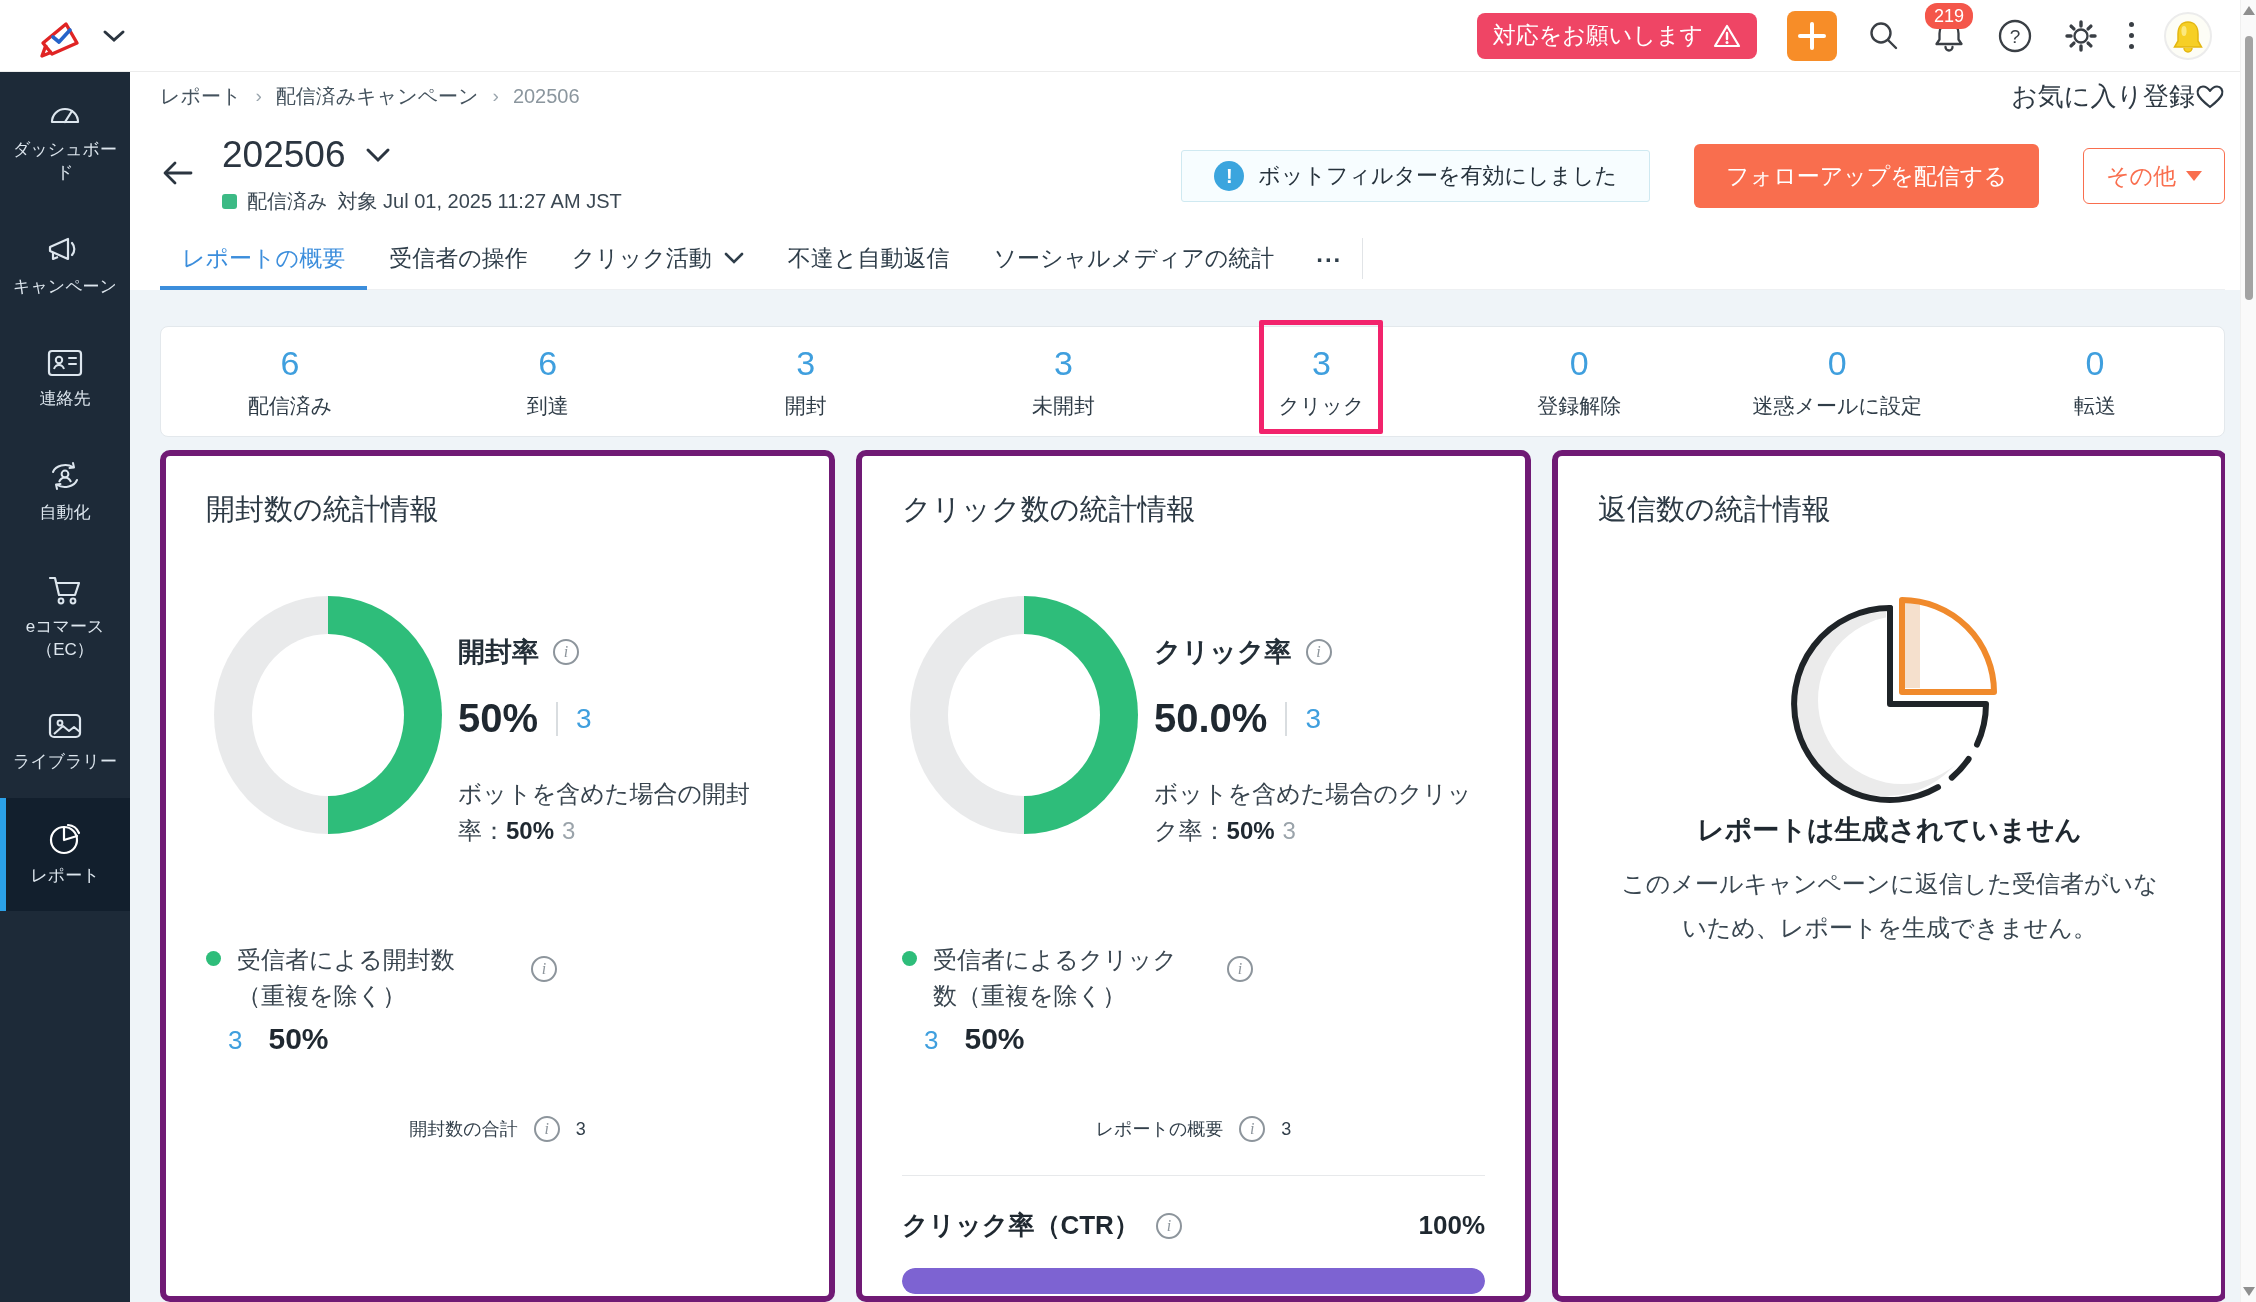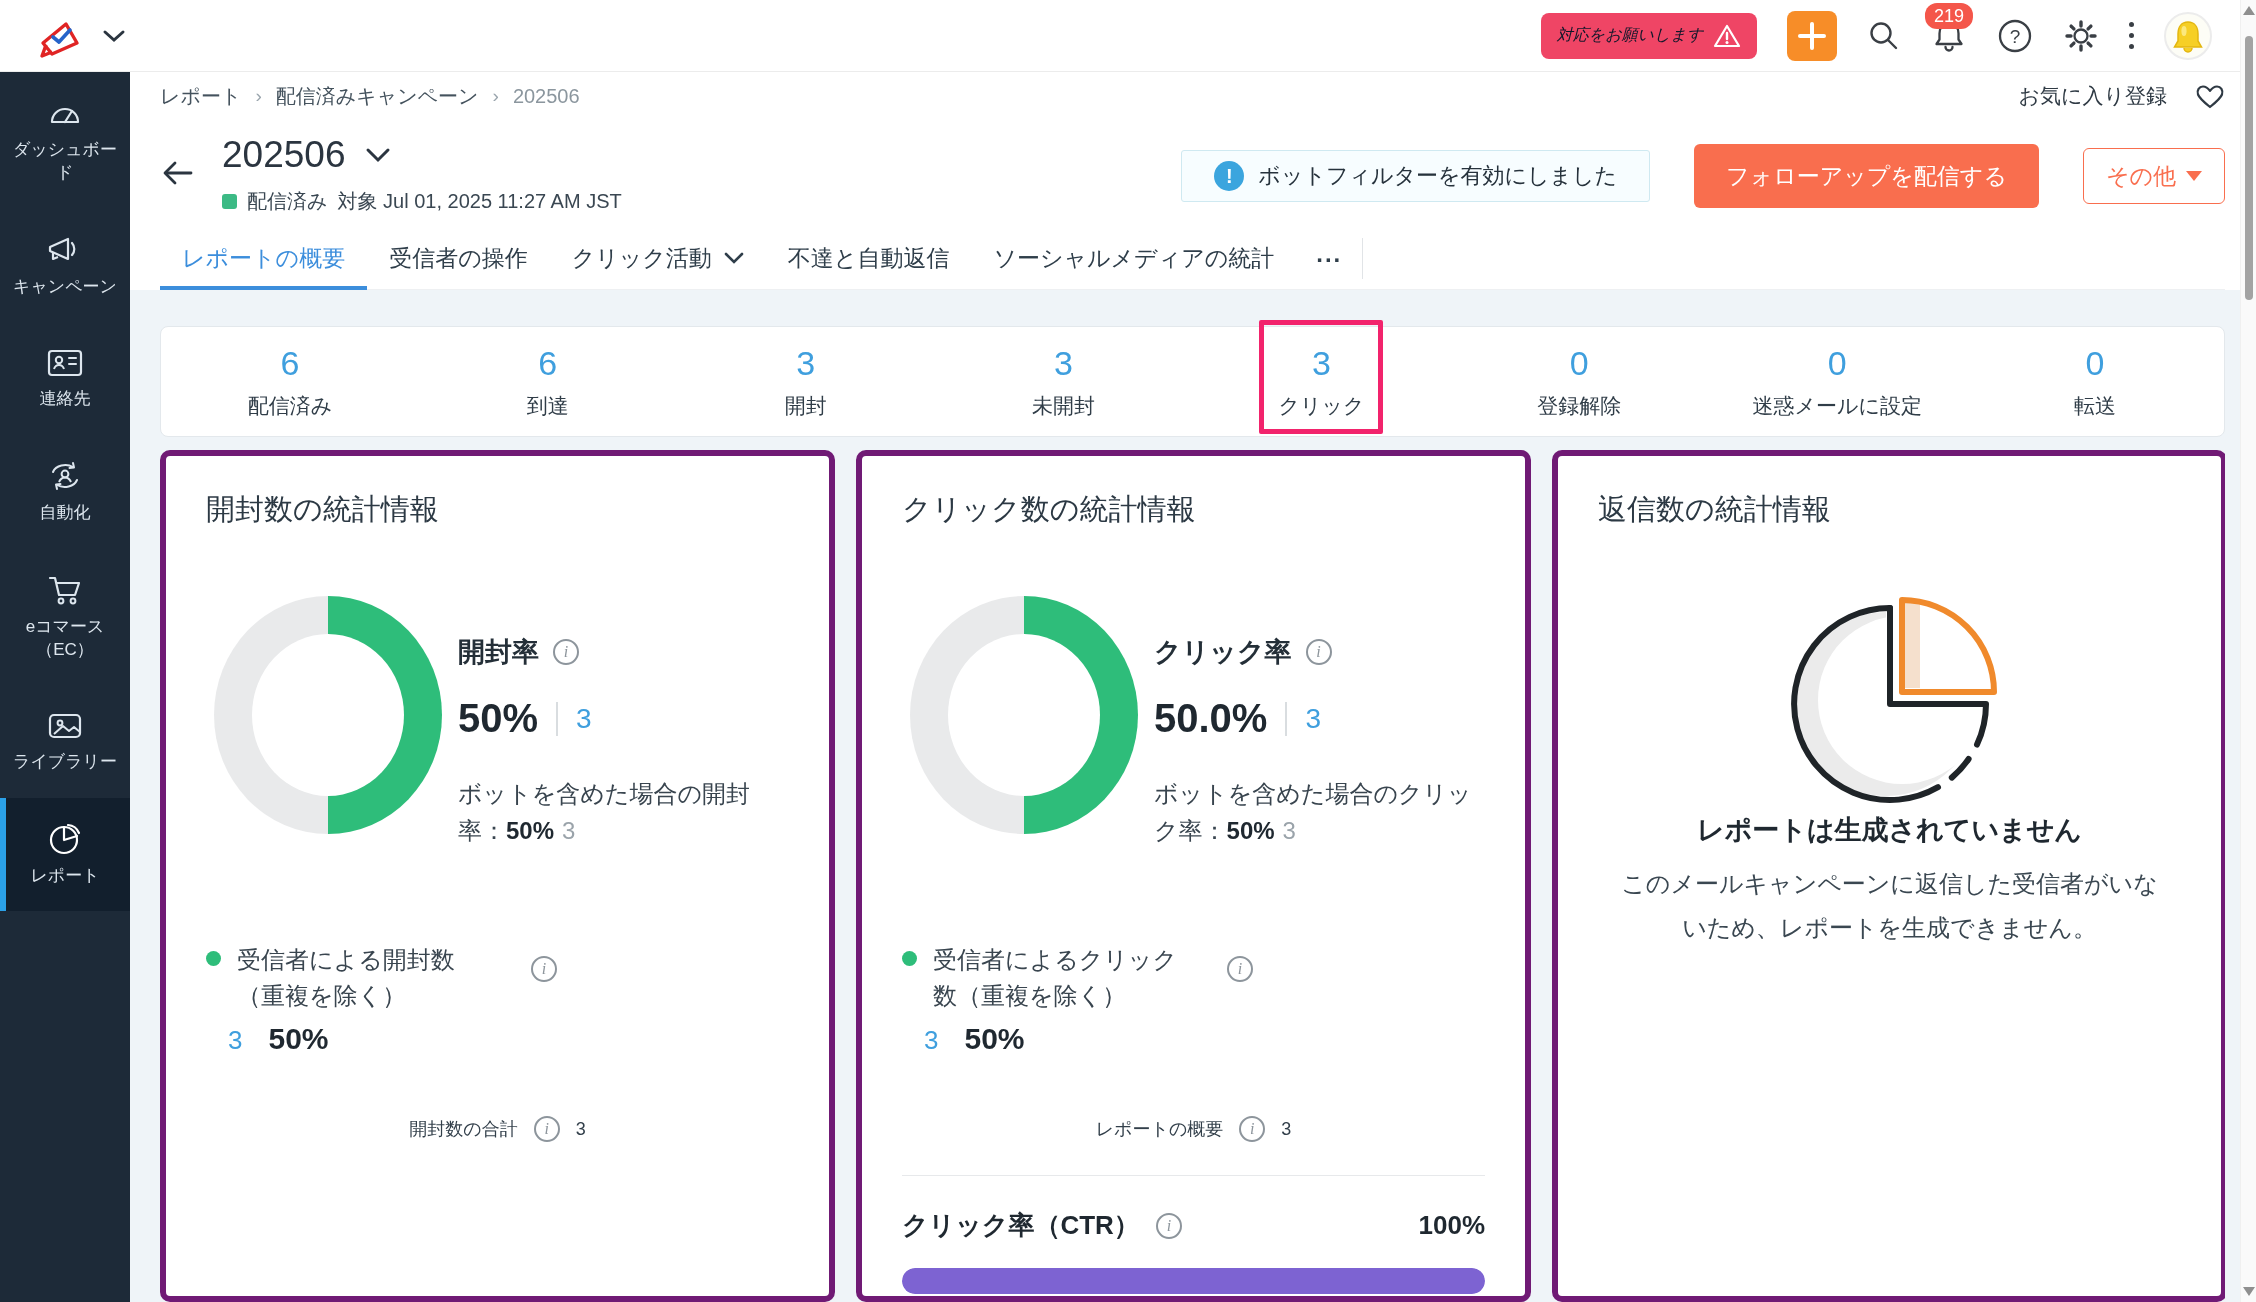--- a/index.html
+++ b/index.html
@@ -4,21 +4,21 @@
 <style>
   * { margin:0; padding:0; box-sizing:border-box; }
   html,body { width:2256px; height:1302px; overflow:hidden; }
   body { font-family:"Liberation Sans","DejaVu Sans",sans-serif; background:#fff; color:#2d3c48; }
   .screen { position:relative; width:2256px; height:1302px; overflow:hidden; }
 
   
   .topbar { position:absolute; top:0; left:0; right:0; height:72px; background:#fff; border-bottom:1px solid #ececec; display:flex; align-items:center; z-index:30; }
   .brand { display:flex; align-items:center; gap:18px; margin-left:28px; }
   .top-actions { margin-left:auto; margin-right:44px; display:flex; align-items:center; gap:30px; }
-  .alert-btn { display:flex; align-items:center; gap:10px; background:#ef4565; color:#0f172a; border:none; border-radius:8px; height:46px; padding:0 16px; font-size:16px; font-family:inherit; cursor:pointer;font-style:italic; }
+  .alert-btn { display:flex; align-items:center; gap:10px; background:#ef4565; color:#ffffff; border:none; border-radius:8px; height:46px; padding:0 16px; font-size:23px; font-family:inherit; cursor:pointer; }
   .plus-btn { width:50px; height:50px; background:#f78d28; border:none; border-radius:8px; display:flex; align-items:center; justify-content:center; cursor:pointer; }
   .icon-btn { background:none; border:none; cursor:pointer; display:flex; align-items:center; justify-content:center; position:relative; }
   .badge { position:absolute; top:-14px; left:50%; transform:translateX(-50%); background:#f4564a; color:#fff; font-size:18px; line-height:1; padding:4px 9px; border-radius:12px; white-space:nowrap; }
   .avatar { width:48px; height:48px; border-radius:50%; border:2px solid #ececec; background:#fdfdf6; display:flex; align-items:center; justify-content:center; overflow:hidden; cursor:pointer; }
   .kebab { display:flex; flex-direction:column; gap:6px; }
   .kebab i { width:5px; height:5px; border-radius:50%; background:#3a3f45; }
 
   
   .sidebar { position:absolute; top:72px; left:0; width:130px; bottom:0; background:#1d2a38; z-index:20; }
   .side-item { position:relative; display:flex; flex-direction:column; align-items:center; gap:9px; padding:24px 5px; cursor:pointer; }
@@ -26,21 +26,21 @@
   .side-item.active { background:#121f2d; }
   .side-item.active::before { content:""; position:absolute; left:0; top:0; bottom:0; width:6px; background:#2ba1e8; }
 
   
   .main { position:absolute; top:72px; left:130px; right:0; bottom:0; background:#eff4f8; }
   .page-header { background:#fff; padding:0 31px 0 30px; }
   .crumb-row { display:flex; align-items:center; height:48px; font-size:20px; color:#44525d; }
   .crumb { cursor:pointer; }
   .crumb-sep { margin:0 14px; color:#9aa5ad; font-size:19px; }
   .crumb-last { color:#8b969e; }
-  .fav { margin-left:auto; display:flex; align-items:center; gap:28px; font-size:21px; color:#2f3a44; cursor:pointer; }
+  .fav { margin-left:auto; display:flex; align-items:center; gap:0; font-size:26px; color:#2f3a44; cursor:pointer; }
 
   .title-row { display:flex; align-items:flex-start; padding-top:14px; height:108px; }
   .back-btn { margin-top:24px; background:none; border:none; cursor:pointer; }
   .title-block { margin-left:28px; }
   .title-line { display:flex; align-items:center; gap:20px; }
   .page-title { font-size:37px; font-weight:500; color:#2b3540; }
   .status-line { display:flex; align-items:center; gap:10px; margin-top:12px; font-size:20px; color:#3a4752; }
   .status-sq { width:15px; height:15px; border-radius:3px; background:#3cba85; }
   .header-actions { margin-left:auto; display:flex; align-items:center; gap:44px; margin-top:10px; }
   .banner { display:flex; align-items:center; gap:14px; height:52px; border:1px solid #cfe9f1; background:#f7fdff; border-radius:3px; padding:0 32px; font-size:22px; color:#26323c; }

